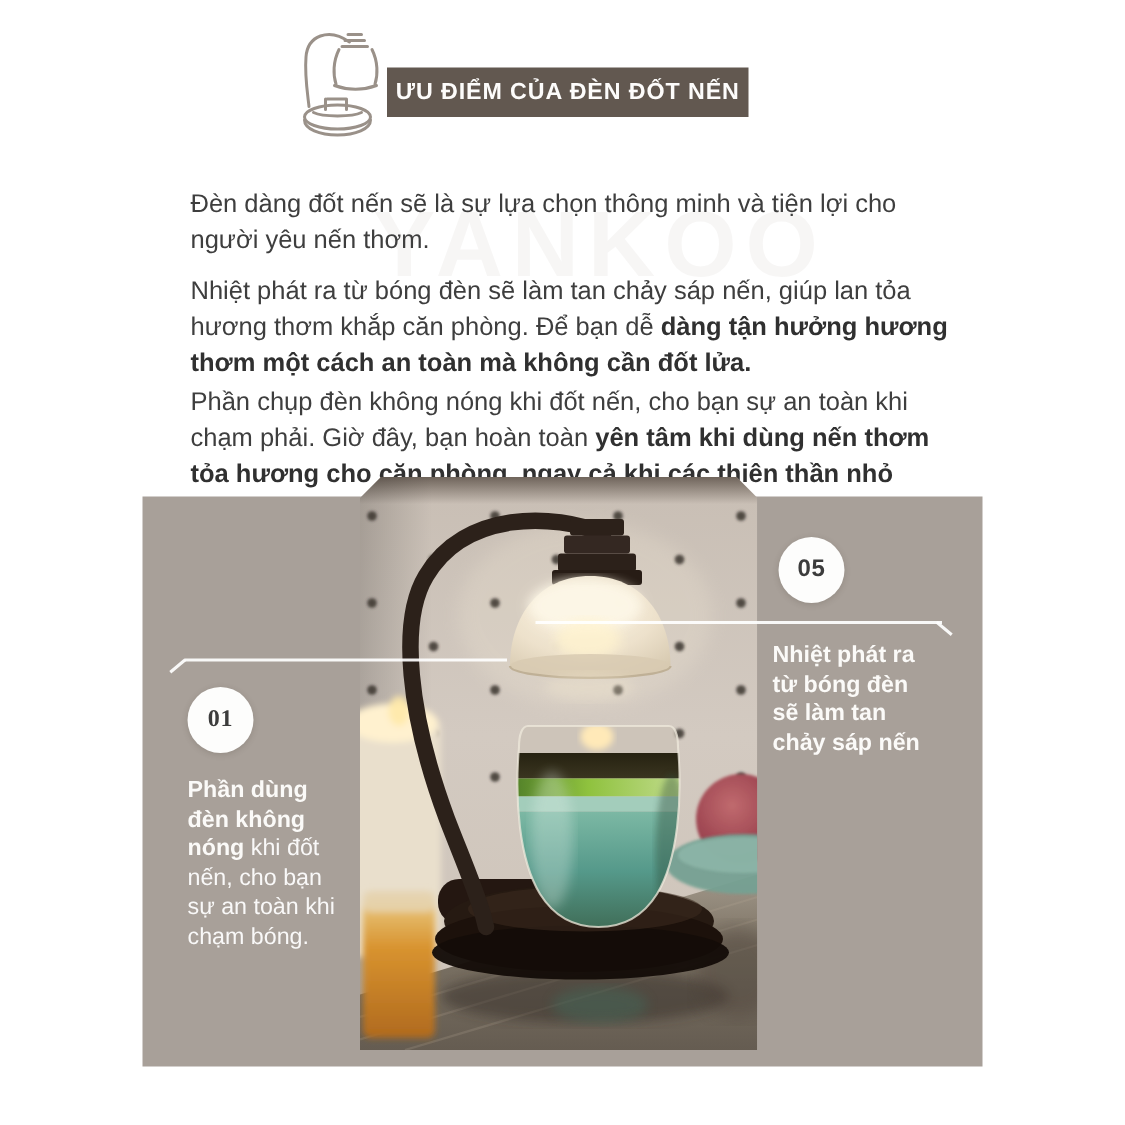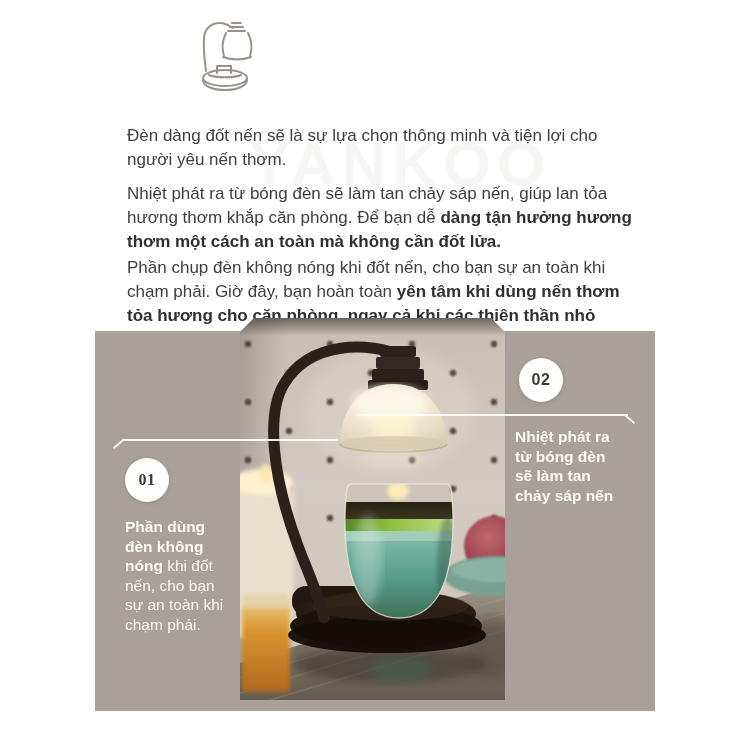--- a/index.html
+++ b/index.html
@@ -49,20 +49,23 @@
   <svg class="lamp-icon" viewBox="0 0 68 78" fill="none" stroke="#9a9189" stroke-width="2" stroke-linecap="round">
     <path d="M42 12 C28 2 14 8 13 22 C12 34 14 46 15 55"></path>
     <path d="M41 7 h9 M39 11 h13 M37 15 h17"></path>
     <path d="M35 17 C31 25 31 34 33 40 M57 17 C61 25 61 34 59 40"></path>
     <path d="M32 41 Q46 46 60 41"></path>
     <path d="M27 50 h13 M26 50 v7 M40 50 v7"></path>
     <ellipse cx="34" cy="62" rx="22" ry="8"></ellipse>
     <path d="M12 64 C12 70 22 74 34 74 C46 74 56 70 56 64"></path>
     <path d="M18 59 C24 62 44 62 50 59"></path>
   </svg>
+  <div class="banner">
+    <span>ƯU ĐIỂM CỦA ĐÈN ĐỐT NẾN</span>
+  </div>
 
   <div class="watermark">YANKOO</div>
 
   <p class="para p1"><span>Đèn dàng đốt nến sẽ là sự lựa chọn thông minh và tiện lợi cho người yêu nến thơm.</span></p>
   <p class="para p2"><span>Nhiệt phát ra từ bóng đèn sẽ làm tan chảy sáp nến, giúp lan tỏa hương thơm khắp căn phòng. Để bạn dễ </span><b>dàng tận hưởng hương thơm một cách an toàn mà không cần đốt lửa.</b></p>
   <p class="para p3"><span>Phần chụp đèn không nóng khi đốt nến, cho bạn sự an toàn khi chạm phải. Giờ đây, bạn hoàn toàn </span><b>yên tâm khi dùng nến thơm tỏa hương cho căn phòng, ngay cả khi các thiên thần nhỏ chạy đùa giỡn trong nhà.</b></p>
 
   <div class="photo-section">
 
     <div class="photo">
@@ -226,19 +229,19 @@
         <path d="M112 166 L206 166 C210 166 212 172 212 180 C215 215 212 255 198 278 C188 294 174 300 159 300 C144 300 130 294 120 278 C106 255 103 215 106 180 C106 172 108 166 112 166 Z" fill="none" stroke="#efe9dc" stroke-width="1.4" opacity=".75"></path>
       </svg>
     </div>
 
     <div class="callout-line line-left"></div>
     <div class="tick tick-left"></div>
     <div class="callout-line line-right"></div>
     <div class="tick tick-right"></div>
 
     <div class="badge badge-01">01</div>
-    <div class="badge badge-02">02</div>
-
-    <div class="caption caption-01"><b>Phần dùng đèn không nóng</b><span class="normal"> khi đốt nến, cho bạn sự an toàn khi chạm phải.</span></div>
+    <div class="badge badge-02">05</div>
+
+    <div class="caption caption-01"><b>Phần dùng đèn không nóng</b><span class="normal"> khi đốt nến, cho bạn sự an toàn khi chạm bóng.</span></div>
     <div class="caption caption-02"><b>Nhiệt phát ra từ bóng đèn sẽ làm tan chảy sáp nến</b></div>
   </div>
 
 </div>
 
 </body></html>

